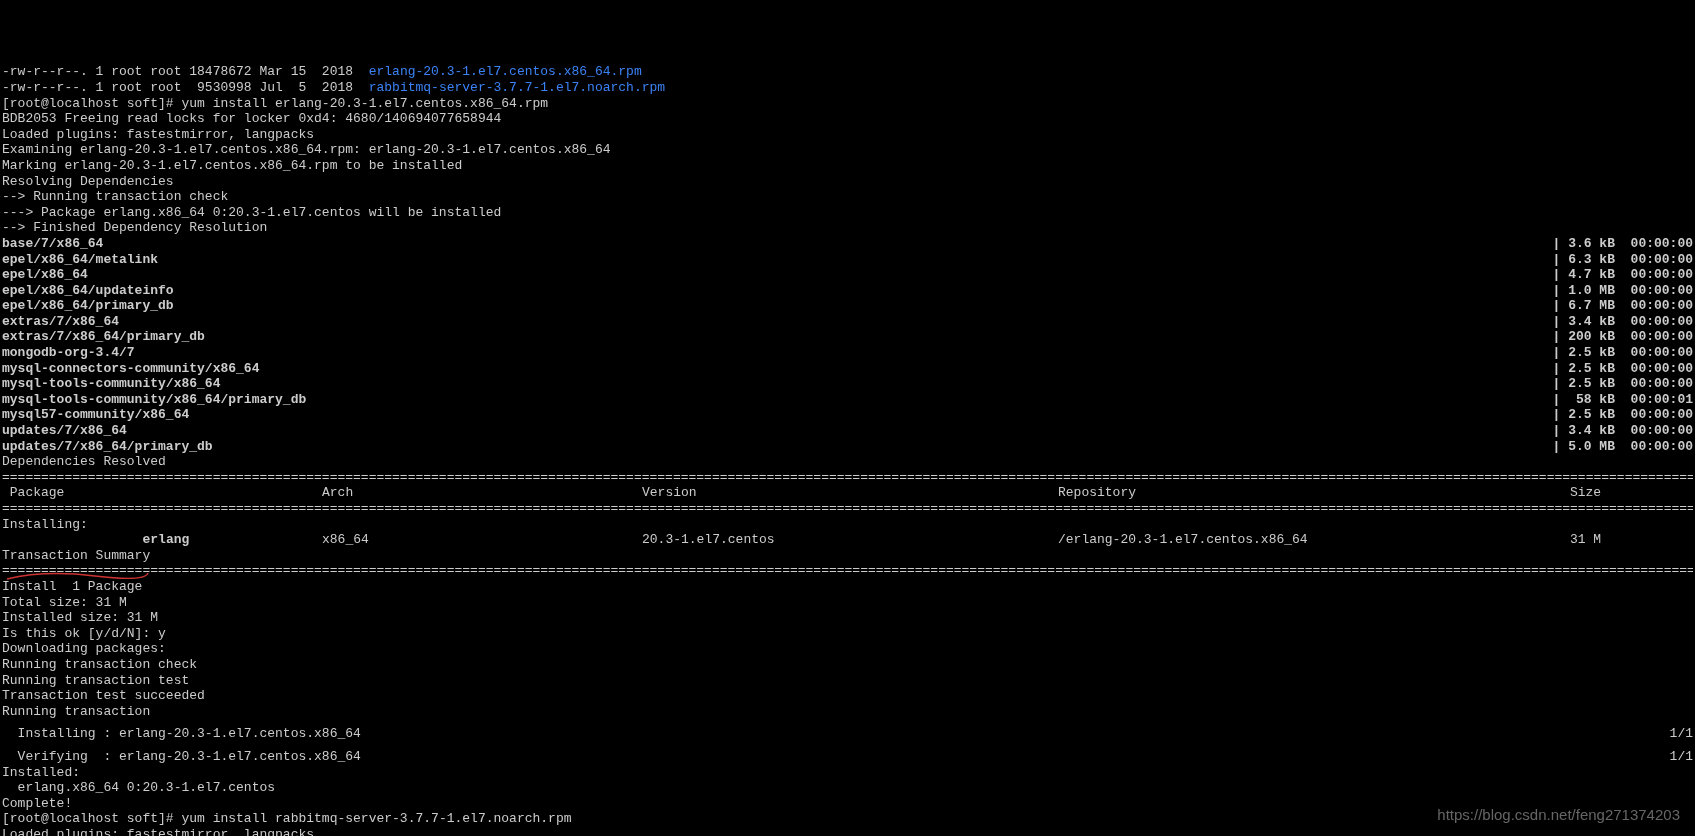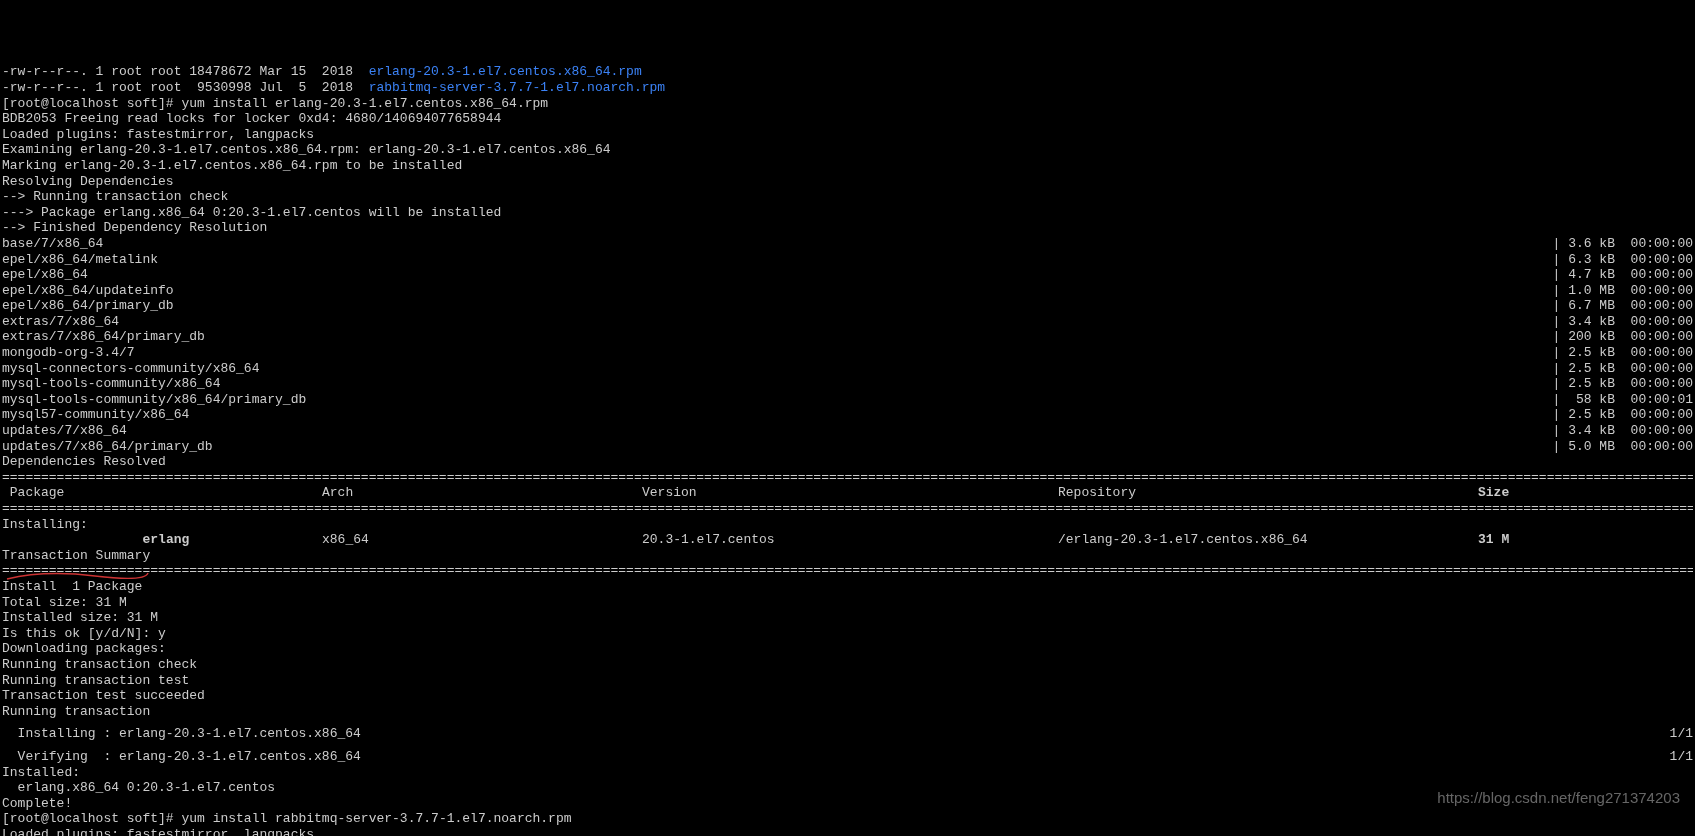--- a/index.html
+++ b/index.html
@@ -27,20 +27,21 @@
       color: #3b82f6;
     }
     .bold {
       font-weight: bold;
       text-align: center;
     }
     .repo-row {
       display: flex;
       justify-content: space-between;
       width: 100%;
+      font-weight: bold;
     }
     .repo-left {
       flex: 0 0 auto;
     }
     .repo-right {
       flex: 0 0 auto;
       text-align: right;
     }
     .hr-line {
       overflow: hidden;
@@ -48,31 +49,31 @@
       letter-spacing: 0;
     }
     .table-header, .table-row {
       display: flex;
       width: 100%;
     }
     .col-package { width: 320px; }
     .col-arch { width: 320px; }
     .col-version { width: 400px; }
     .col-repo { width: 420px; margin-left: 16px; }
-    .col-size { flex: 1; text-align: left; font-weight: bold; }
+    .col-size { flex: 1; text-align: center; }
     .progress-row {
       display: flex;
       justify-content: space-between;
       width: 100%;
       margin-top: 7px;
     }
     .watermark {
       position: absolute;
       right: 15px;
-      bottom: 29px;
+      bottom: 12px;
       color: #888888;
       font-family: Arial, sans-serif;
       font-size: 15px;
       opacity: 0.75;
     }
     .annotation {
       position: absolute;
       left: 5px;
       top: 571px;
       width: 145px;

